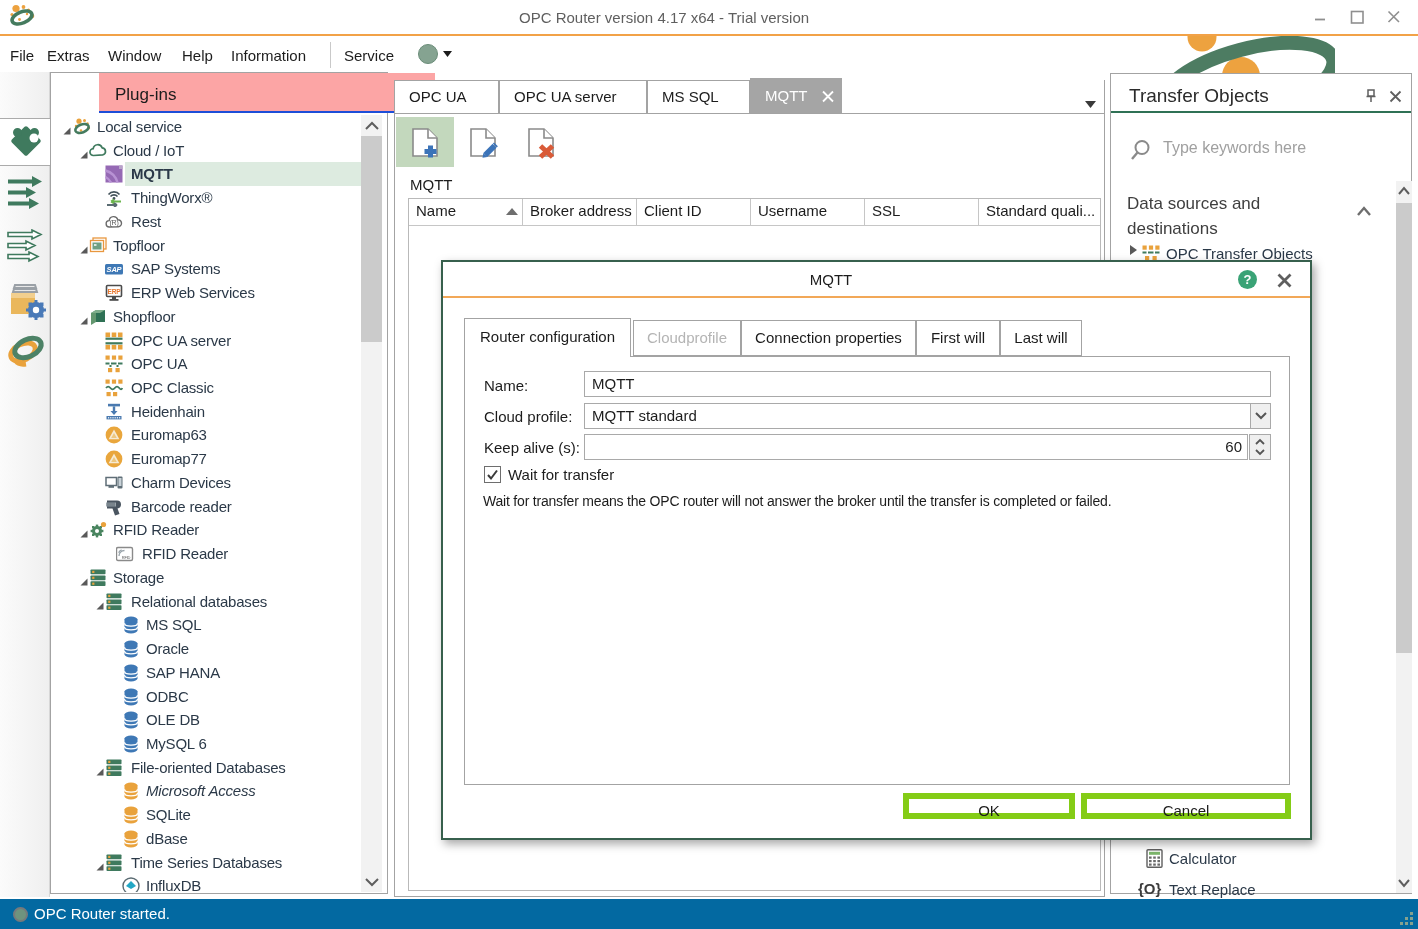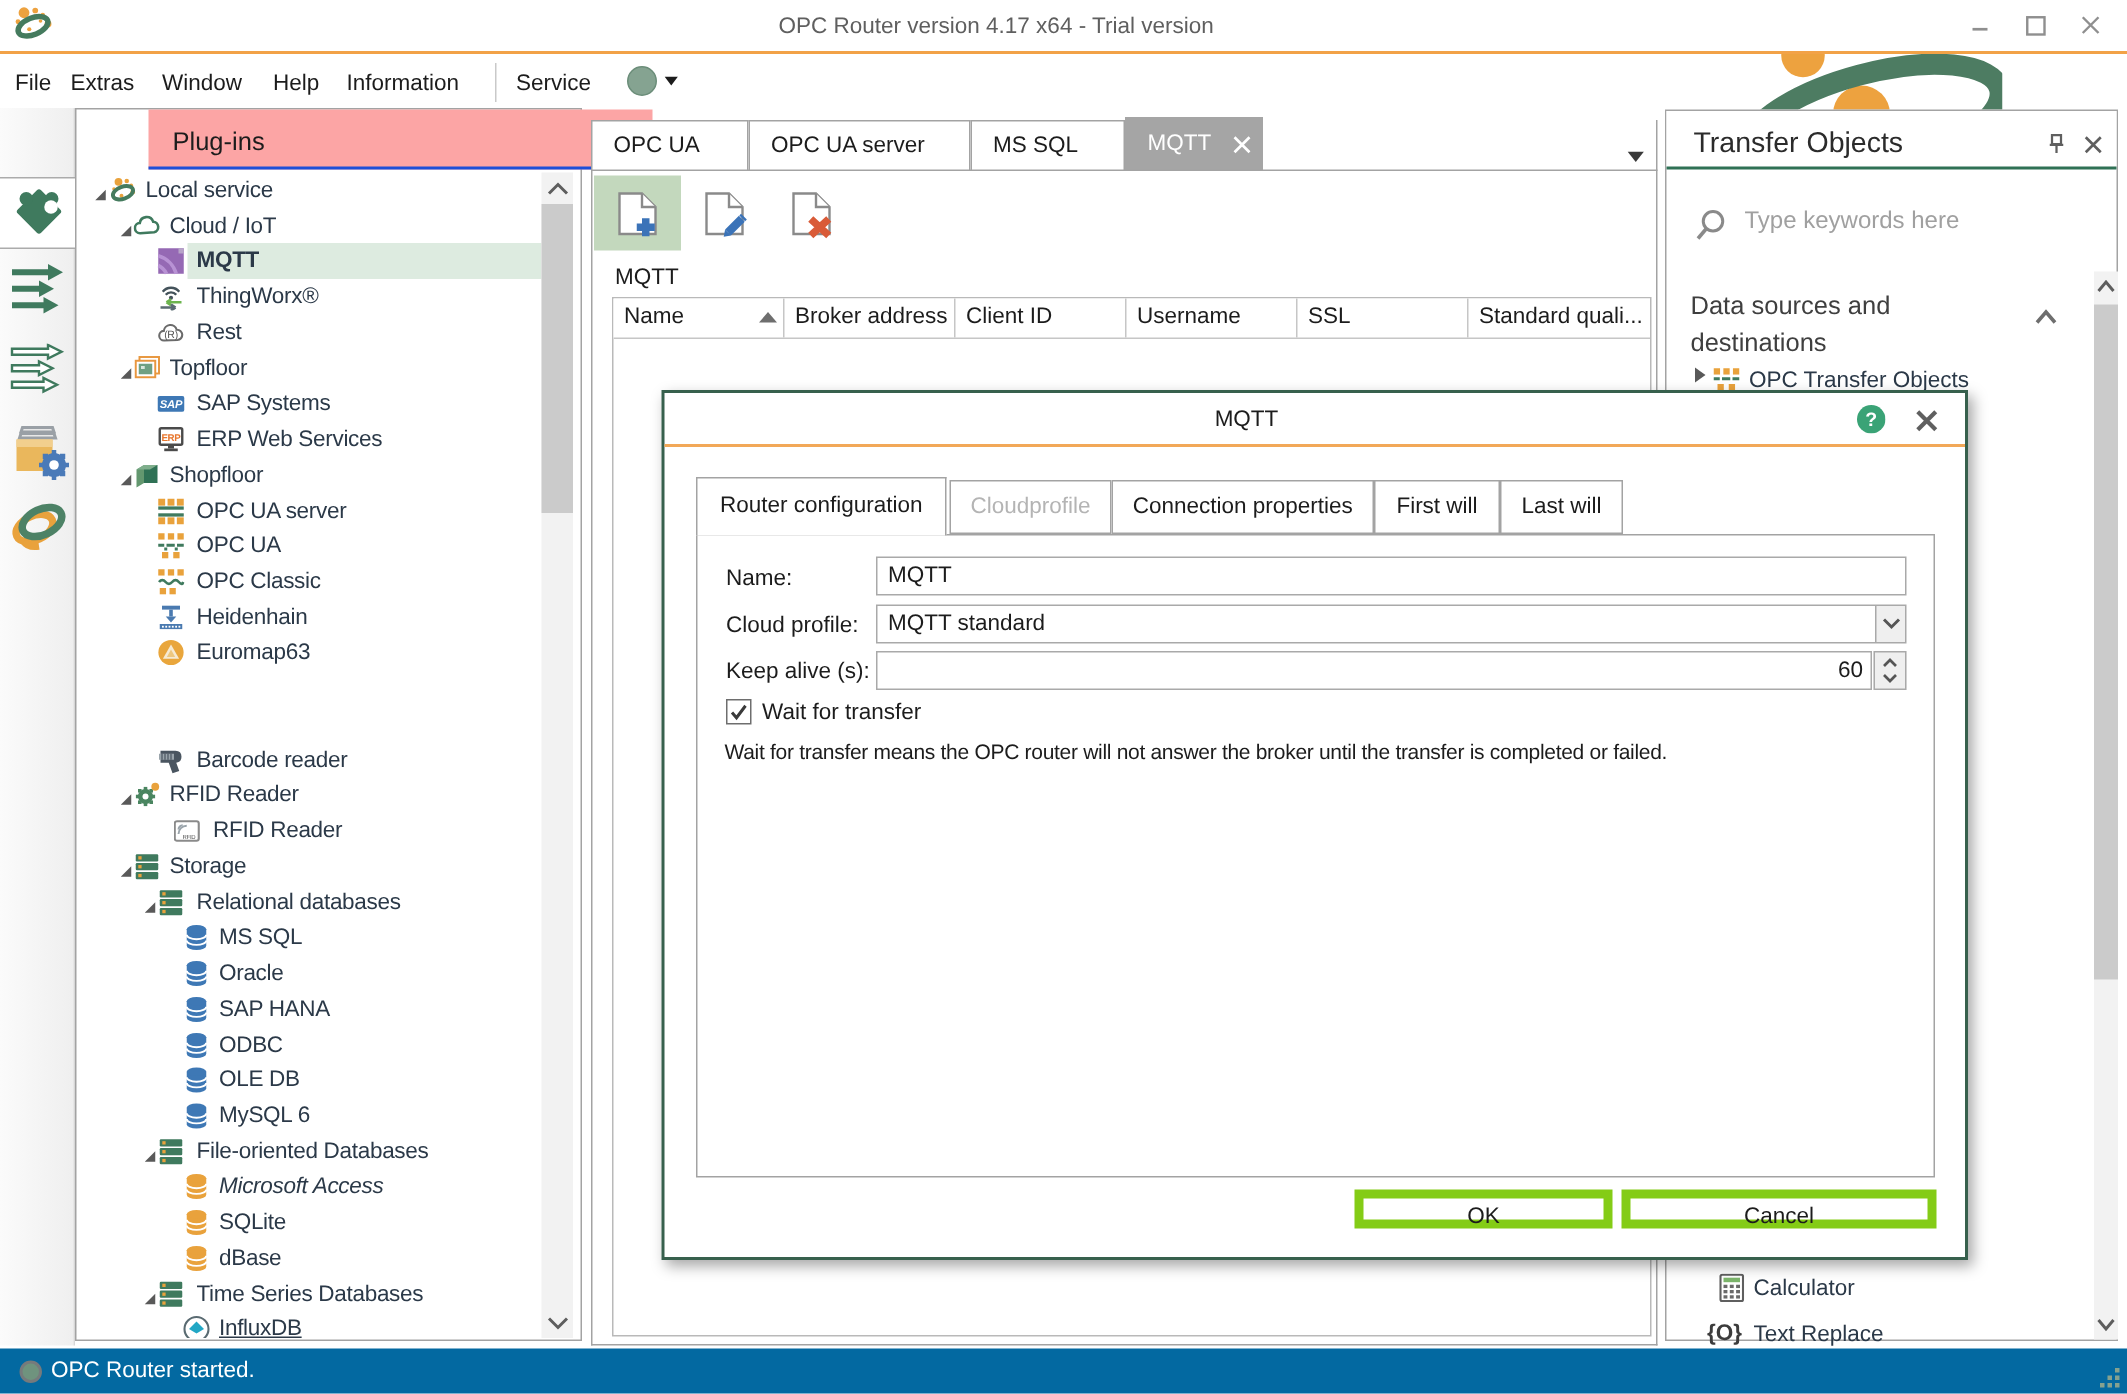--- a/index.html
+++ b/index.html
@@ -310,20 +310,37 @@
         </svg></div>
       <span class="lbl" style="left:78px;">Heidenhain</span>
     </div>
 <div class="trow" style="left:0;top:309px;width:308px">
       <div style="position:absolute;left:52px;top:3px"><svg width="18" height="18" viewBox="0 0 18 18">
           <circle cx="9" cy="9" r="8.4" fill="#e9a63c"></circle>
           <path d="M9 3.6 L14.4 13.2 L3.6 13.2 Z" fill="#f6ead2"></path>
           <path d="M9 7 L11.8 12 L6.2 12 Z" fill="#edc77f"></path>
         </svg></div>
       <span class="lbl" style="left:78px;">Euromap63</span>
+    </div>
+<div class="trow" style="left:0;top:333px;width:308px">
+      <div style="position:absolute;left:52px;top:3px"><svg width="18" height="18" viewBox="0 0 18 18">
+          <circle cx="9" cy="9" r="8.4" fill="#e9a63c"></circle>
+          <path d="M9 3.6 L14.4 13.2 L3.6 13.2 Z" fill="#f6ead2"></path>
+          <path d="M9 7 L11.8 12 L6.2 12 Z" fill="#edc77f"></path>
+        </svg></div>
+      <span class="lbl" style="left:78px;">Euromap77</span>
+    </div>
+<div class="trow" style="left:0;top:357px;width:308px">
+      <div style="position:absolute;left:52px;top:3px"><svg width="18" height="18" viewBox="0 0 18 18">
+          <rect x="1" y="3.5" width="10.5" height="8" fill="#fff" stroke="#5f6e77" stroke-width="1.5"></rect>
+          <rect x="3.5" y="12" width="5.5" height="1.8" fill="#5f6e77"></rect>
+          <rect x="12.5" y="2.5" width="5" height="12" rx="1" fill="#5f6e77"></rect>
+          <rect x="13.5" y="4" width="3" height="8" fill="#c9d2d8"></rect>
+        </svg></div>
+      <span class="lbl" style="left:78px;">Charm Devices</span>
     </div>
 <div class="trow" style="left:0;top:381px;width:308px">
       <div style="position:absolute;left:52px;top:3px"><svg width="18" height="18" viewBox="0 0 18 18">
           <path d="M2 2.5 L12 2.5 Q16 2.5 16 6.5 Q16 10 12.5 10.5 L14.5 16 L10 17.5 L7.5 10.5 L2 10.5 Z" fill="#4a5560"></path>
           <rect x="1" y="4.5" width="10" height="4" fill="#9aa4ab"></rect>
           <path d="M3 4.5 L3 8.5 M5 4.5 L5 8.5 M7 4.5 L7 8.5 M9 4.5 L9 8.5" stroke="#4a5560" stroke-width="0.8"></path>
         </svg></div>
       <span class="lbl" style="left:78px;">Barcode reader</span>
     </div>
 <div class="trow" style="left:0;top:404px;width:308px">

